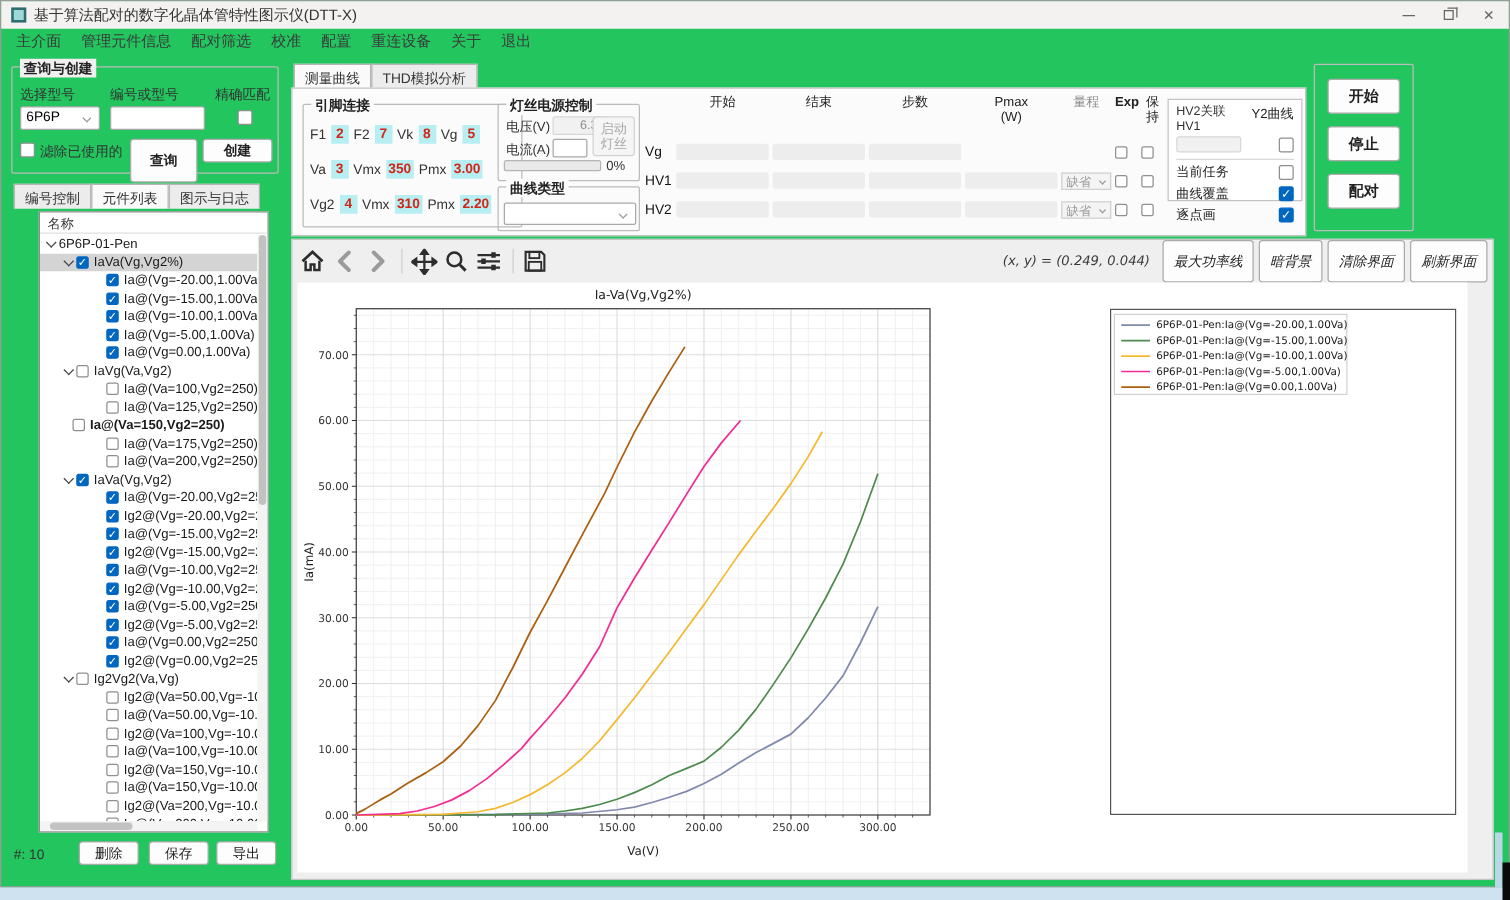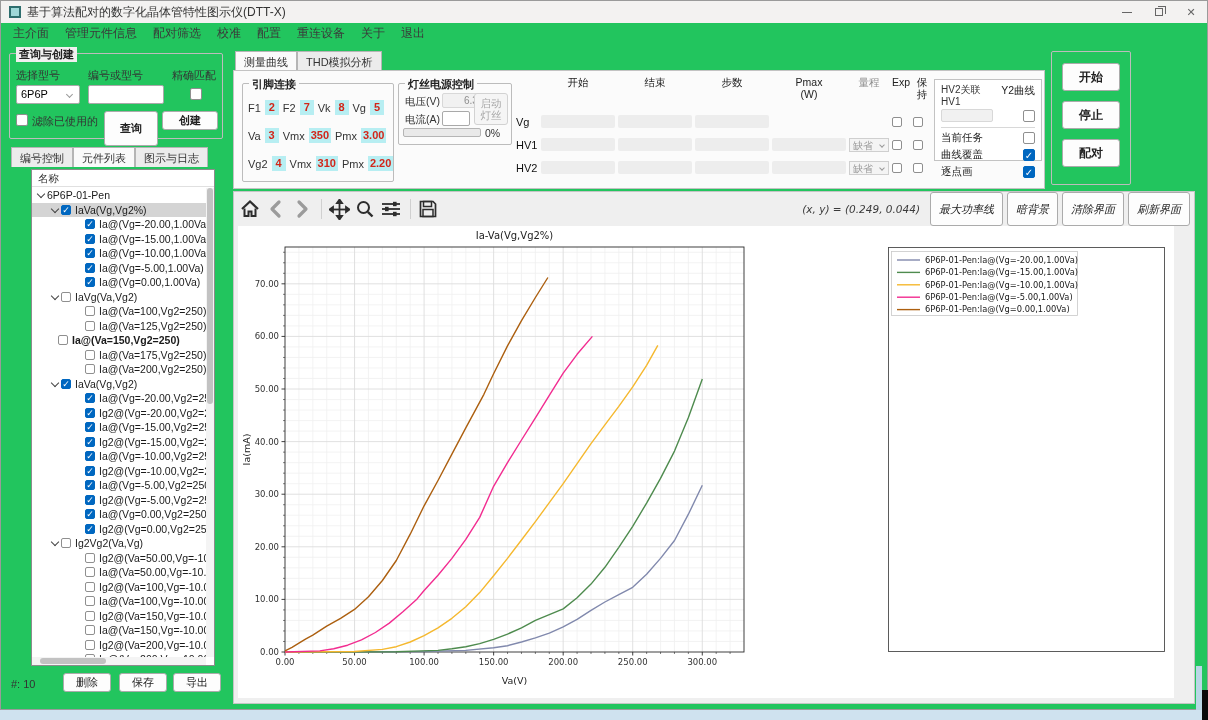--- a/index.html
+++ b/index.html
@@ -55,21 +55,21 @@
   .tlabel { overflow:hidden; }
   .vscroll { position:absolute; right:0; top:18px; bottom:8px; width:8px; background:#f4f4f4; }
   .vthumb { position:absolute; left:1px; top:0; width:6px; height:46%; background:#c2c2c2; border-radius:3px; }
   .hscroll { position:absolute; left:0; bottom:0; right:8px; height:8px; background:#f4f4f4; }
   .hthumb { position:absolute; left:8px; top:1px; width:66px; height:6px; background:#c2c2c2; border-radius:3px; }
   #left-footer { left:8px; top:672px; width:214px; height:22px; }
 
   
   #right-tabs { left:234px; top:50px; height:20px; display:flex; }
   #controls-panel { left:232px; top:69px; width:812px; height:119px; background:#fbfbfb; border:1px solid #c3c3c3; }
-  #pin-group { left:8px; top:12px; width:152px; height:99px; }
+  #pin-group { left:8px; top:12px; width:176px; height:99px; }
   .pinrow { position:absolute; left:5px; display:flex; align-items:center; gap:4px; font-size:11px; }
   .pinval { background:#b7eef2; color:#d22619; font-weight:bold; font-size:11px; text-align:center; padding:0 2px; min-width:14px; height:15px; line-height:15px; }
   #fil-group { left:164px; top:12px; width:114px; height:62px; }
   #curvetype-group { left:164px; top:78px; width:114px; height:36px; }
   .progress { position:absolute; left:4px; top:44px; width:78px; height:9px; background:#e9e9e9; border:1px solid #b5b5b5; border-radius:2px; }
   #sweep-table { left:282px; top:6px; width:420px; }
   .sgrid { display:grid; grid-template-columns:22px 74px 74px 74px 74px 40px 18px 18px; column-gap:3px; align-items:center; }
   .shead { height:30px; font-size:10.5px; color:#222; text-align:center; white-space:pre-line; line-height:1.1; }
   .shead.gray { color:#8e8e8e; }
   .srow { height:17px; margin-top:6px; }
@@ -351,31 +351,38 @@
       <span class="a lbl" style="left:6px;top:11px;font-size:10.5px">电压(V)</span>
       <div class="a field boxed" style="left:43px;top:9px;width:28px;height:15px">6.3</div>
       <div class="a btn disabled" style="left:75px;top:9px;width:34px;height:32px;white-space:pre-line;line-height:1.15;font-size:10.5px">启动
 灯丝</div>
       <span class="a lbl" style="left:6px;top:29px;font-size:10.5px">电流(A)</span>
       <div class="a input" style="left:43px;top:27px;width:28px;height:15px;padding:1px 3px"></div>
       <div class="progress"></div>
       <span class="a lbl" style="left:86px;top:43px;font-size:10.5px">0%</span>
     </div>
 
+    <div class="a group on-white" id="curvetype-group">
+      <span class="gtitle">曲线类型</span>
+      <div class="a combo" style="left:4px;top:12px;width:106px;height:18px">
+        <span></span>
+        <span class="chev gray"></span>
+      </div>
+    </div>
 
     <div class="a" id="sweep-table">
       <div class="sgrid" id="table-header">
             <span class="shead"></span>
             <span class="shead">开始</span>
             <span class="shead">结束</span>
             <span class="shead">步数</span>
             <span class="shead">Pmax
 (W)</span>
             <span class="shead gray">量程</span>
-            <span class="shead" style="font-weight: normal;">Exp</span>
+            <span class="shead" style="font-weight: bold;">Exp</span>
             <span class="shead">保持</span>
           </div>
       <div id="table-rows">
             <div class="sgrid srow">
               <span class="sname">Vg</span>
               <span class="sfield"></span>
               <span class="sfield"></span>
               <span class="sfield"></span>
               <span></span>
               <span></span>

